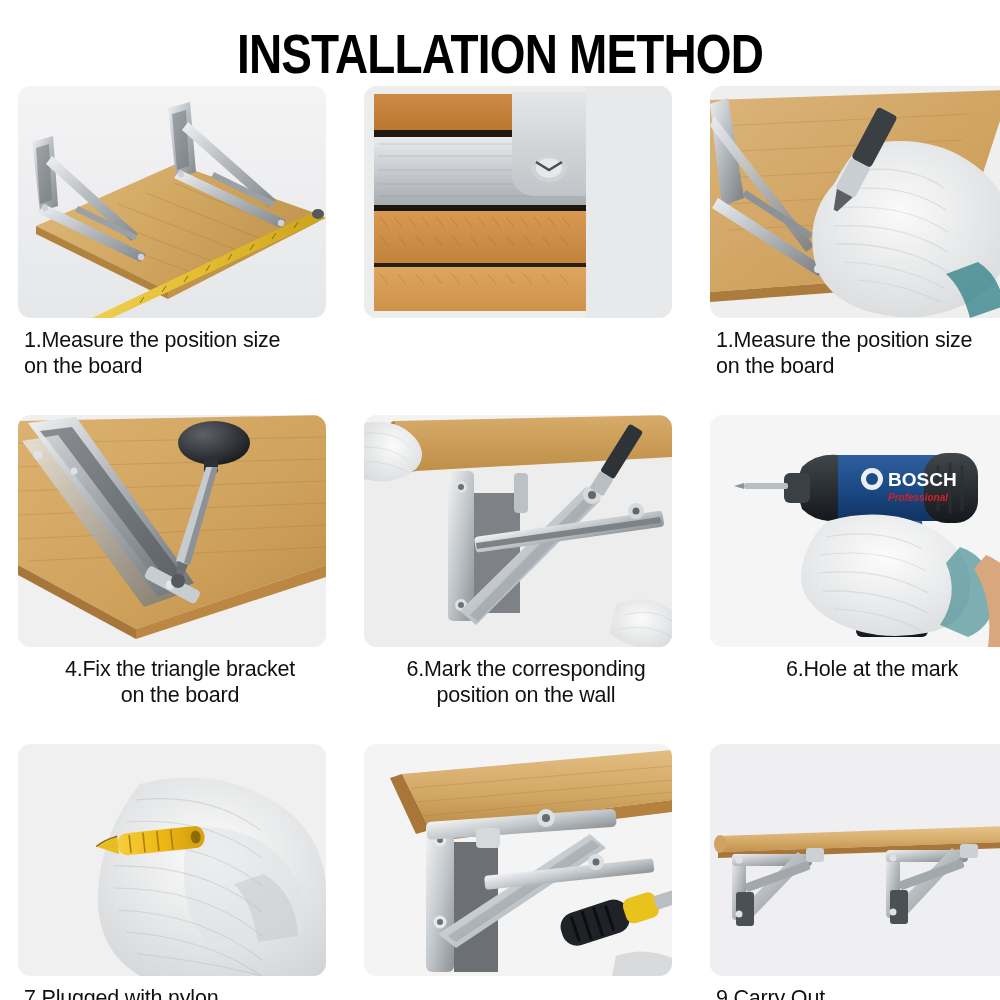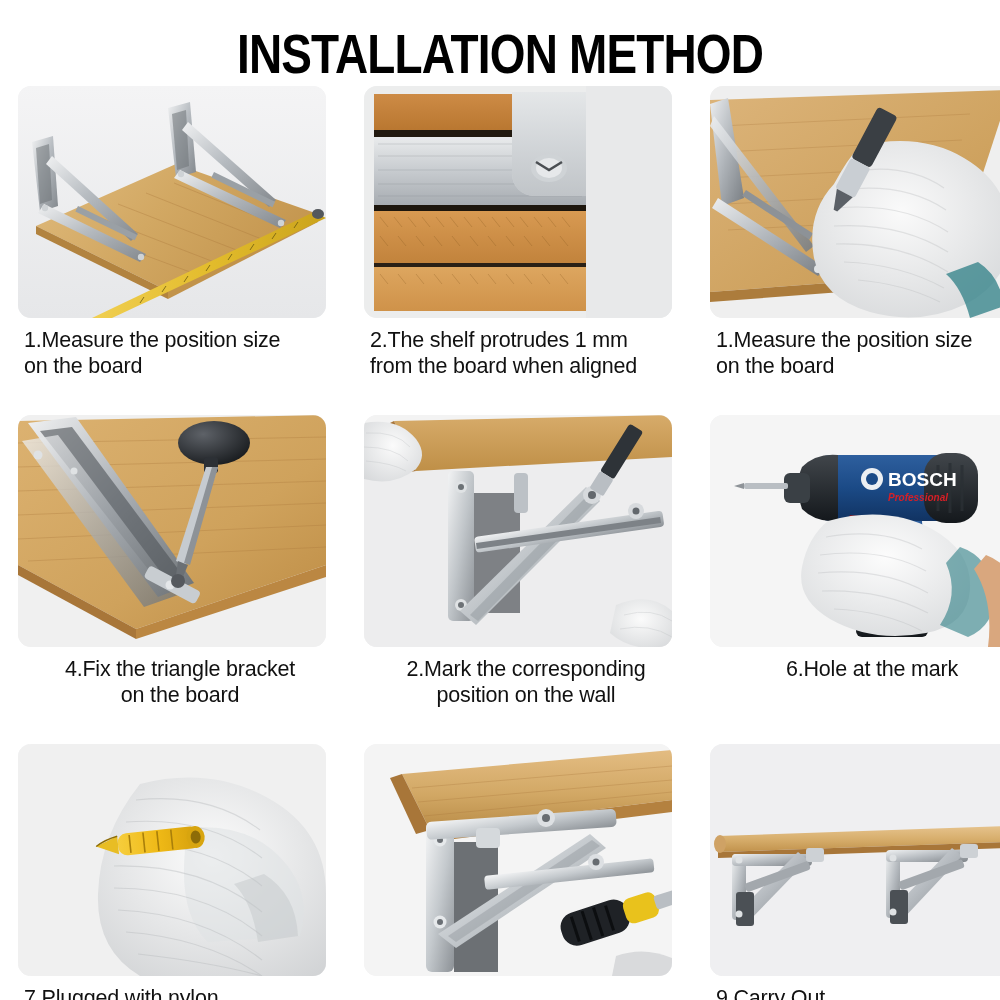--- a/index.html
+++ b/index.html
@@ -227,22 +227,20 @@
               <line x1="106" y1="188" x2="114" y2="198"></line>
             <line x1="124" y1="188" x2="132" y2="198"></line>
               <line x1="142" y1="188" x2="150" y2="198"></line>
             <line x1="160" y1="188" x2="168" y2="198"></line>
               <line x1="178" y1="188" x2="186" y2="198"></line>
             <line x1="196" y1="188" x2="204" y2="198"></line>
           </g>
           <rect x="222" y="0" width="86" height="232" fill="#e8e9ea"></rect>
         </svg>
       </div>
-      <div class="caption">2.The shelf protrudes 1 mm
-from the board when aligned</div>
     </div>
 
     <div class="cell r1">
       <div class="photo">
         <svg viewBox="0 0 308 232" preserveAspectRatio="none">
           <defs>
             <linearGradient id="bam3" x1="0" y1="0" x2="1" y2="1">
               <stop offset="0" stop-color="#dcb47a"></stop>
                 <stop offset="1" stop-color="#c6974e"></stop>
             </linearGradient>
@@ -416,21 +414,21 @@
               <path d="M0 32 q30 0 44 14"></path>
               <path d="M2 46 q26 2 40 10"></path>
           </g>
           <path d="M252 190 q34 -14 56 6 l0 36 q-40 6 -62 -14 z" fill="url(#glv5)"></path>
           <g opacity=".3" stroke="#b7babd" stroke-width="1" fill="none">
             <path d="M260 200 q28 -8 48 6"></path>
               <path d="M256 214 q30 -6 52 8"></path>
           </g>
         </svg>
       </div>
-      <div class="caption">2.Mark the corresponding
+      <div class="caption">6.Mark the corresponding
 position on the wall</div>
     </div>
 
     <div class="cell row2 r2">
       <div class="photo">
         <svg viewBox="0 0 308 232" preserveAspectRatio="none">
           <defs>
             <linearGradient id="blu6" x1="0" y1="0" x2="0" y2="1">
               <stop offset="0" stop-color="#2e5f9e"></stop>
                 <stop offset=".5" stop-color="#1b4a86"></stop>

